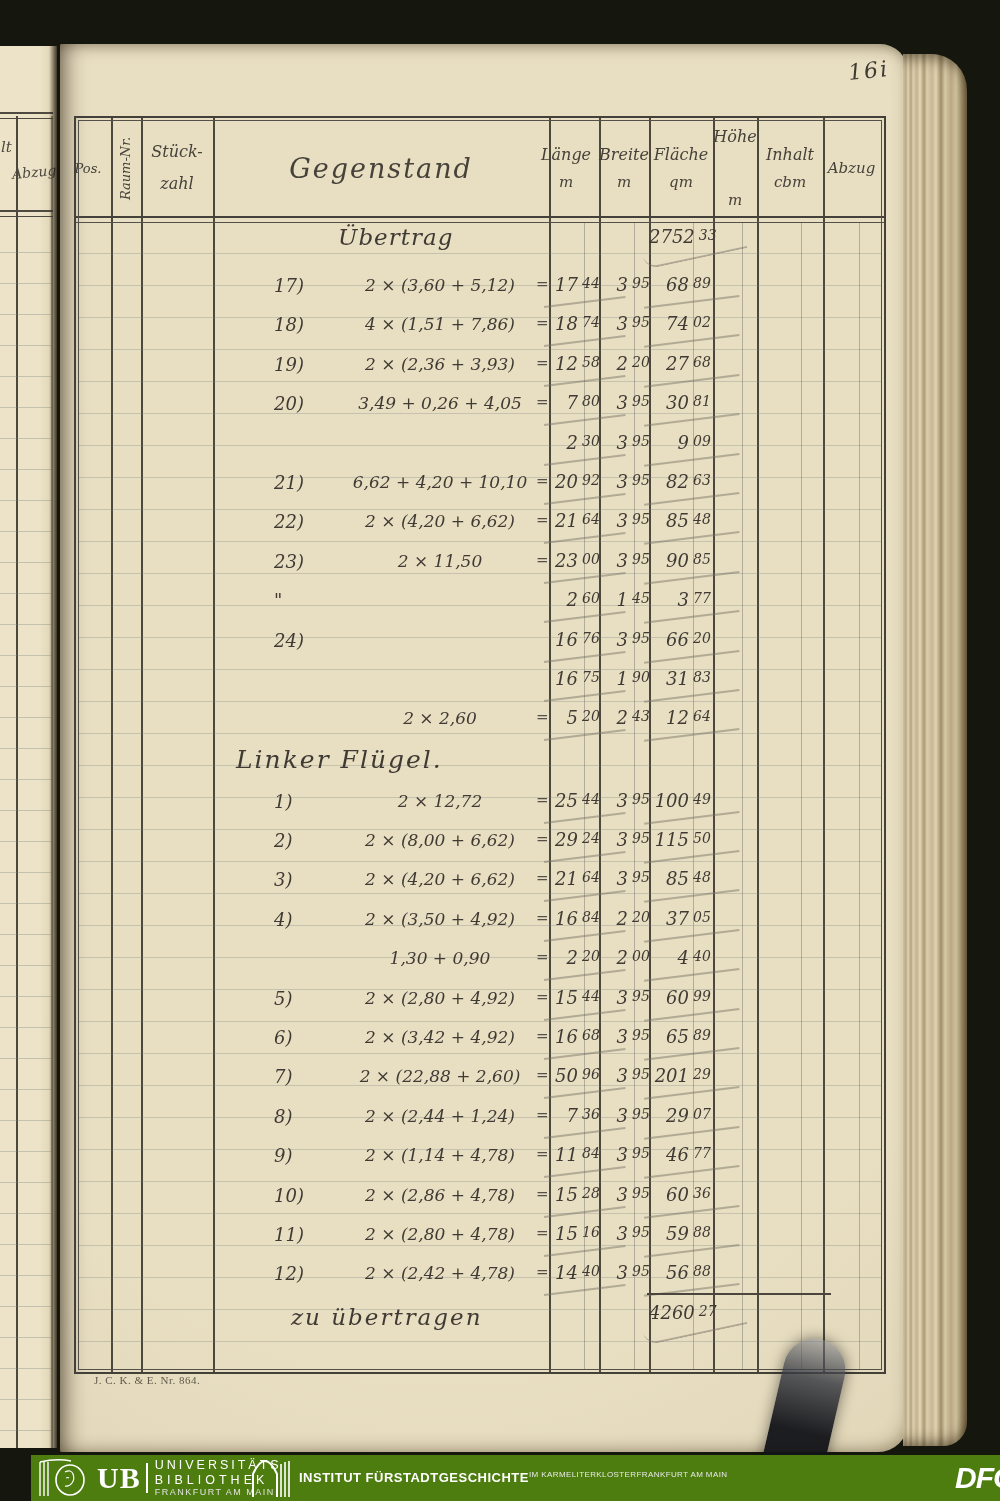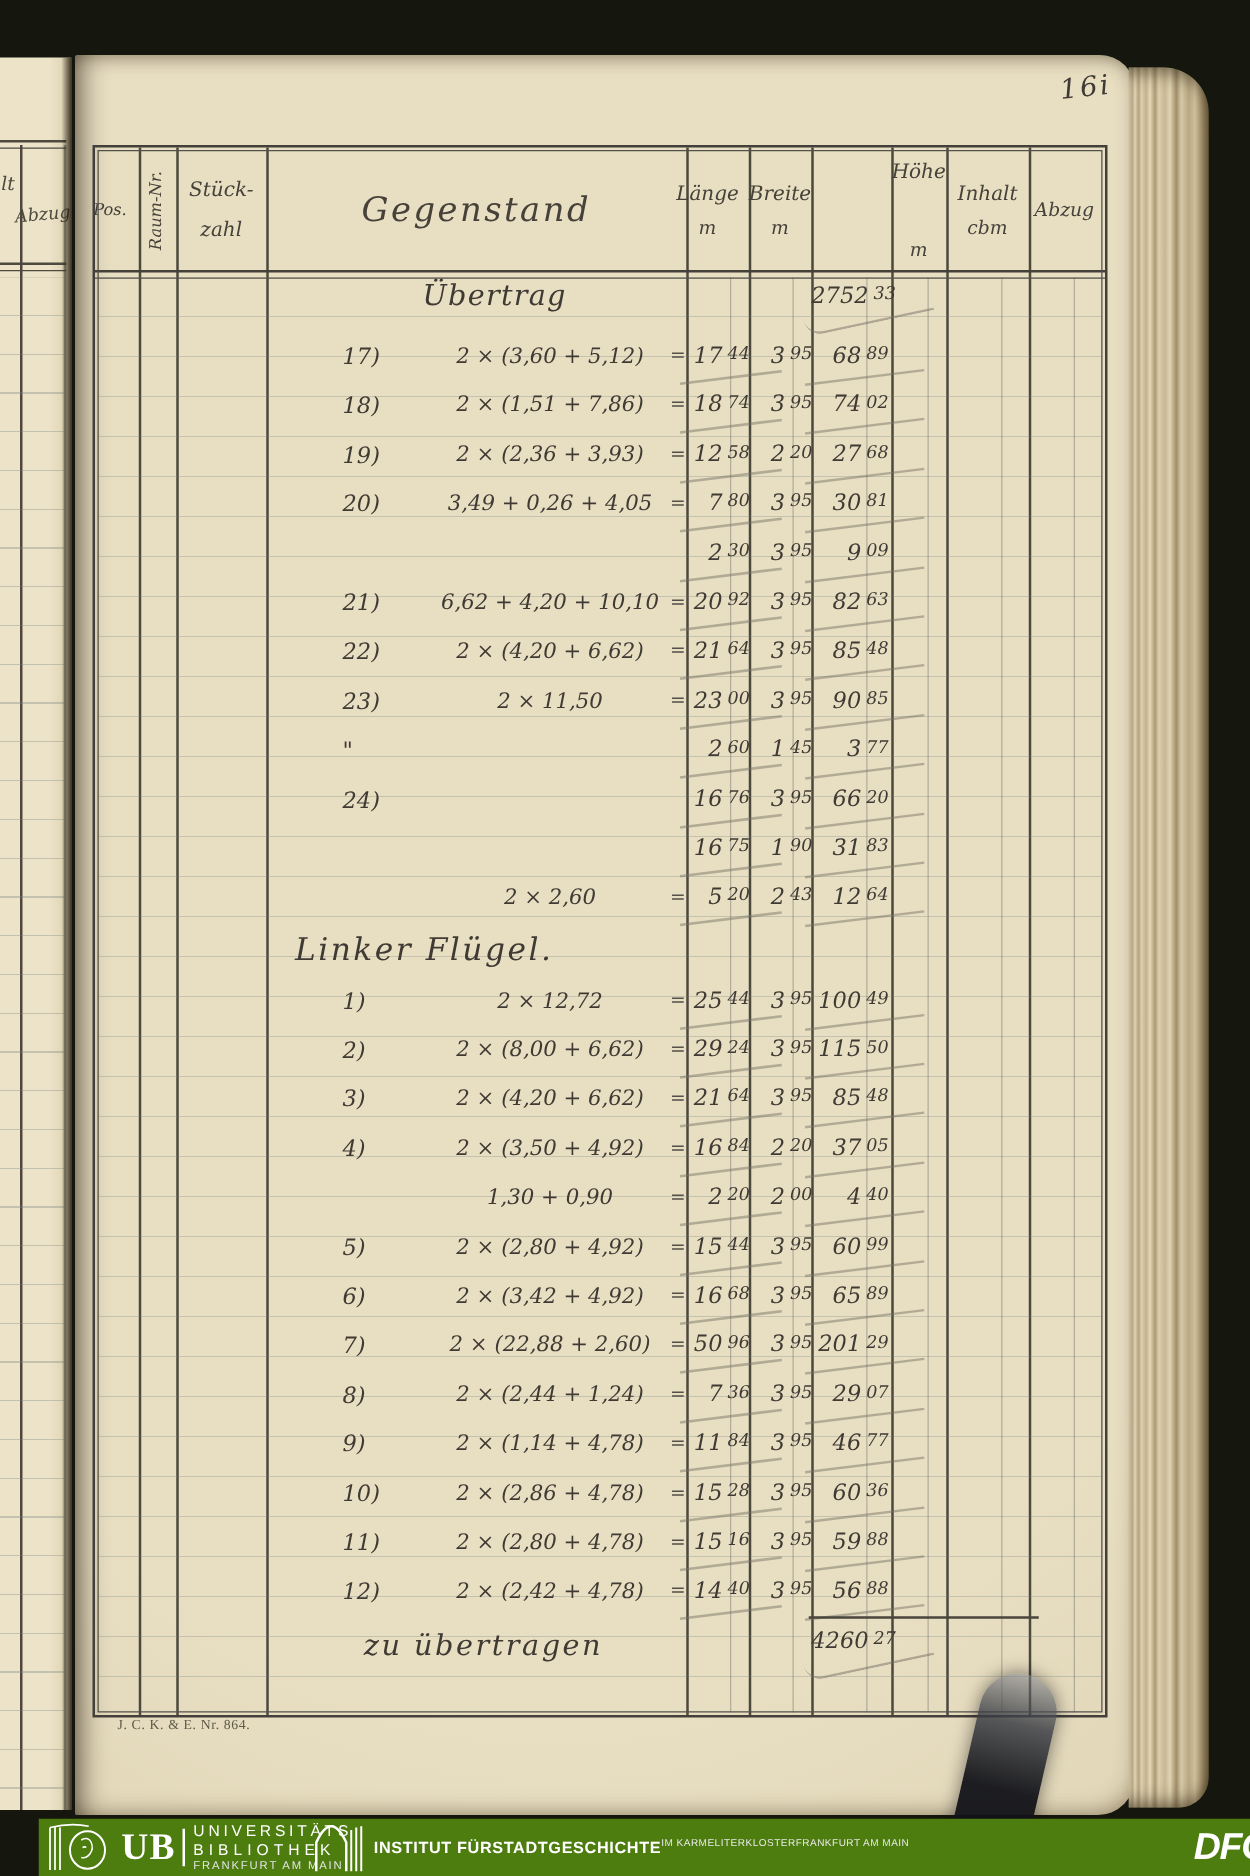--- a/index.html
+++ b/index.html
@@ -195,20 +195,24 @@
         <span>Gegenstand</span>
         </div>
       <div class="hcell h-laenge">
         <span>Länge</span>
         <span class="u">m</span>
         </div>
       <div class="hcell h-breite">
         <span>Breite</span>
         <span class="u">m</span>
         </div>
+      <div class="hcell h-flaeche">
+        <span>Fläche</span>
+        <span class="u">qm</span>
+        </div>
       <div class="hcell h-hoehe">
         <span>Höhe</span>
         <span class="u">m</span>
         </div>
       <div class="hcell h-inhalt">
         <span>Inhalt</span>
         <span class="u">cbm</span>
         </div>
       <div class="hcell h-abzug">
         <span>Abzug</span>
@@ -248,21 +252,21 @@
               <span class="dec hw">95</span>
             </span>
             <span class="cell c-f">
               <span class="int hw">68</span>
               <span class="dec hw">89</span>
             </span>
           </div>
           <div class="row row-data">
 
             <span class="r-num hw">18)</span>
-            <span class="r-formula hw">2 × (1,51 + 7,86)</span>
+            <span class="r-formula hw">4 × (1,51 + 7,86)</span>
             <span class="r-eq hw">=</span>
             <span class="cell c-l">
               <span class="int hw">18</span>
               <span class="dec hw">74</span>
             </span>
             <span class="cell c-b">
               <span class="int hw">3</span>
               <span class="dec hw">95</span>
             </span>
             <span class="cell c-f">

